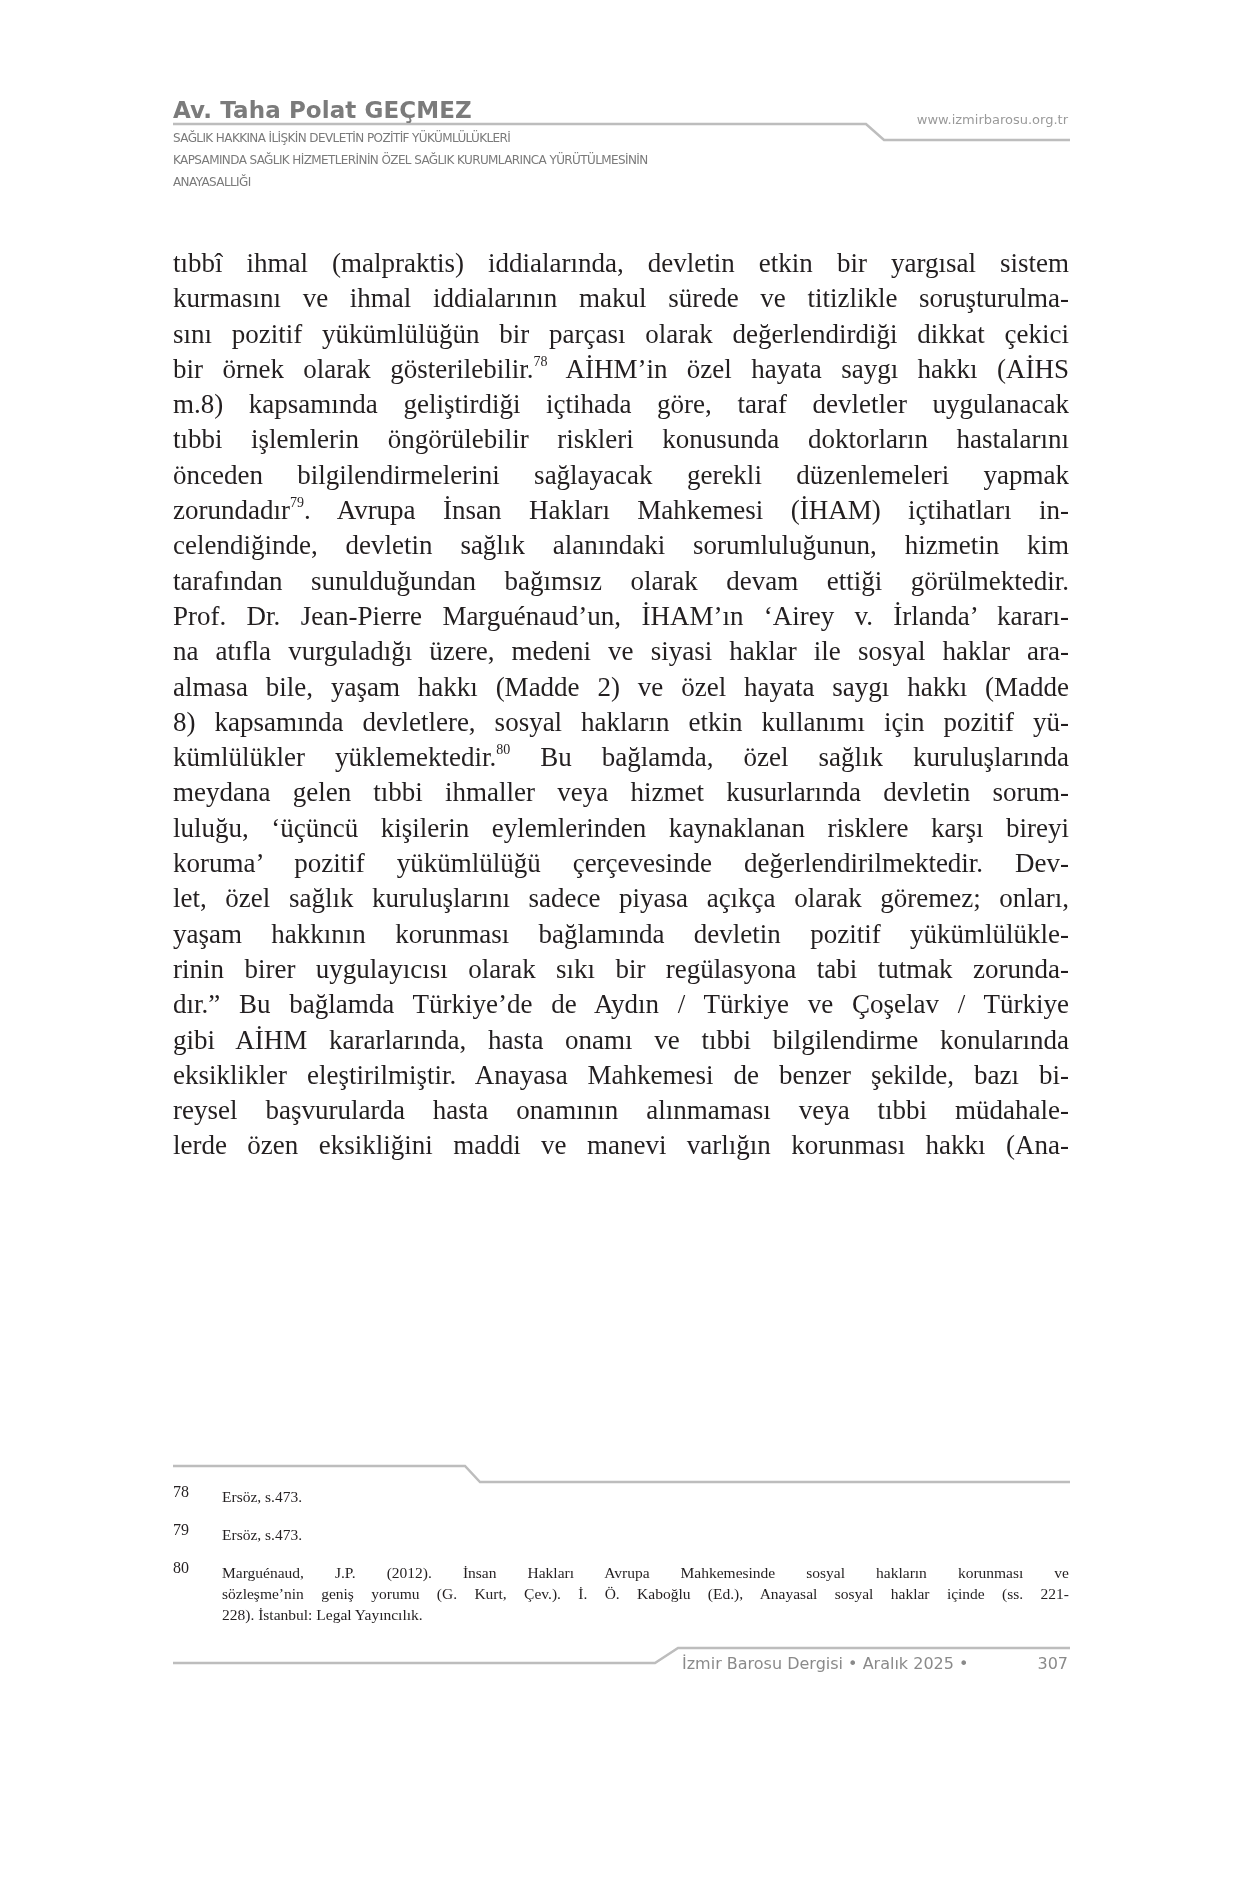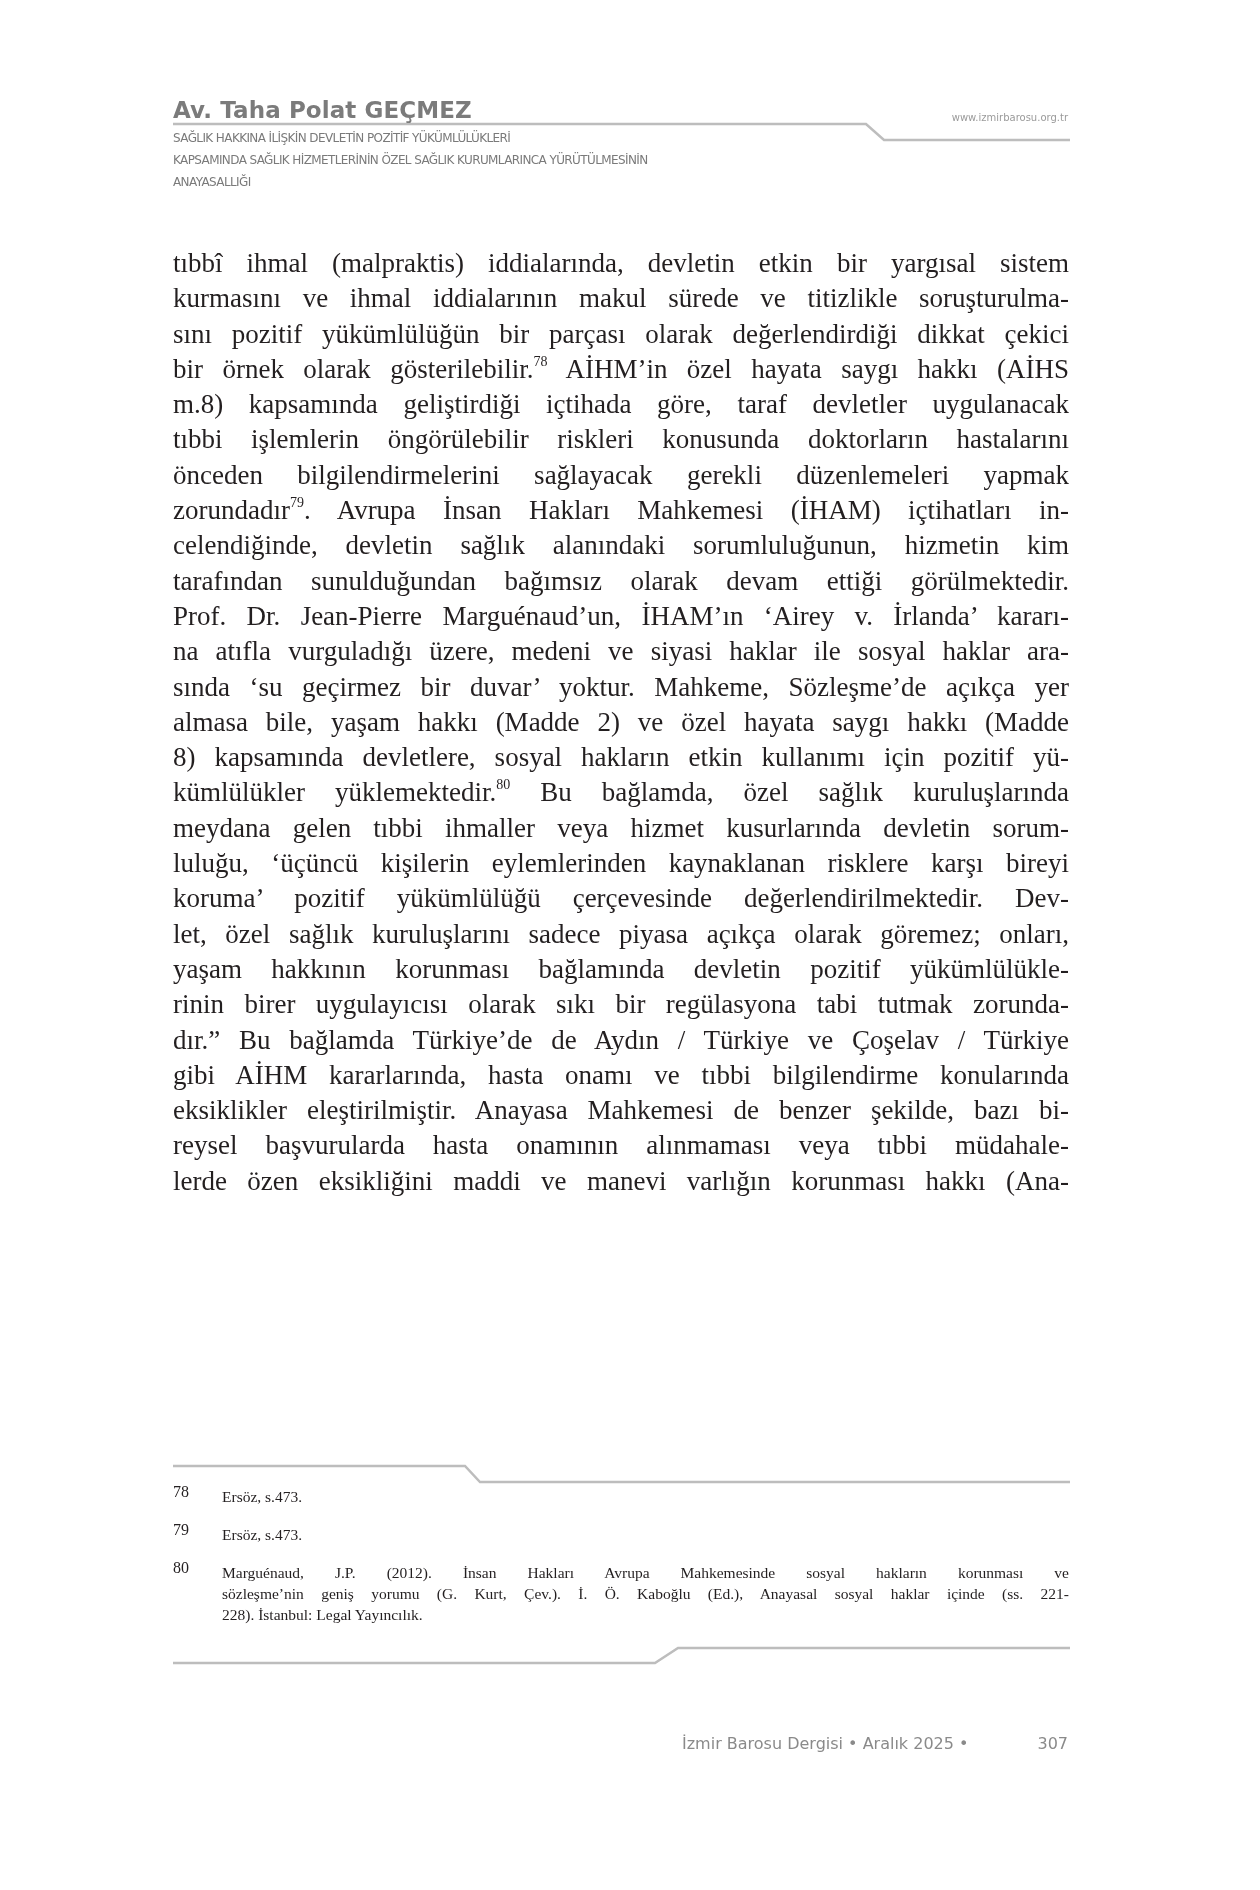--- a/index.html
+++ b/index.html
@@ -6,21 +6,21 @@
   body { width: 1260px; height: 1890px; position: relative; overflow: hidden; }
   .page { position: absolute; left: 0; top: 0; width: 1260px; height: 1890px; }
 
   .author {
     position: absolute; left: 173px; top: 97px;
     font-family: "DejaVu Sans", sans-serif; font-weight: bold;
     font-size: 23px; color: #7b7b7b; letter-spacing: 0.1px;
   }
   .site-url {
     position: absolute; left: 890px; top: 112px; width: 178px; text-align: right;
-    font-family: "DejaVu Sans", sans-serif; font-size: 10px; color: #9a9a9a;
+    font-family: "DejaVu Sans", sans-serif; font-size: 13px; color: #9a9a9a;
   }
   .header-title {
     position: absolute; left: 173px; top: 127px; width: 900px;
     font-family: "DejaVu Sans", sans-serif; font-size: 12px; line-height: 22px;
     color: #7a7a7a; letter-spacing: -0.6px;
   }
   .header-title div { white-space: nowrap; }
 
   svg.rule { position: absolute; left: 0; top: 0; width: 1260px; height: 1890px; pointer-events: none; }
 
@@ -35,21 +35,21 @@
   .footnotes {
     position: absolute; left: 173px; top: 1486px; width: 896px;
     font-family: "Liberation Serif", serif; font-size: 15.5px; color: #231f20;
   }
   .fn-item { position: relative; padding-left: 49px; margin-bottom: 17px; line-height: 21px; }
   .fn-num { position: absolute; left: 0; top: -5px; font-size: 16px; }
   .fn-text .l { display: block; white-space: nowrap; }
   .fn-text .l.j { text-align: justify; text-align-last: justify; }
 
   .footer-text {
-    position: absolute; left: 682px; top: 1734px; width: 386px;
+    position: absolute; left: 682px; top: 1654px; width: 386px;
     font-family: "DejaVu Sans", sans-serif; font-size: 16px; color: #8a8a8a;
     white-space: nowrap; display: flex; justify-content: space-between; text-align: center;
   }
 </style>
 </head>
 <body>
 
 <div class="page">
 
   <svg class="rule" viewBox="0 0 1260 1890">
@@ -73,21 +73,20 @@
     <div class="line">sını pozitif yükümlülüğün bir parçası olarak değerlendirdiği dikkat çekici</div>
     <div class="line"><span>bir örnek olarak gösterilebilir.</span><sup class="fn">78</sup><span> AİHM’in özel hayata saygı hakkı (AİHS</span></div>
     <div class="line">m.8) kapsamında geliştirdiği içtihada göre, taraf devletler uygulanacak</div>
     <div class="line">tıbbi işlemlerin öngörülebilir riskleri konusunda doktorların hastalarını</div>
     <div class="line">önceden bilgilendirmelerini sağlayacak gerekli düzenlemeleri yapmak</div>
     <div class="line"><span>zorundadır</span><sup class="fn">79</sup><span>. Avrupa İnsan Hakları Mahkemesi (İHAM) içtihatları in-</span></div>
     <div class="line">celendiğinde, devletin sağlık alanındaki sorumluluğunun, hizmetin kim</div>
     <div class="line">tarafından sunulduğundan bağımsız olarak devam ettiği görülmektedir.</div>
     <div class="line">Prof. Dr. Jean-Pierre Marguénaud’un, İHAM’ın ‘Airey v. İrlanda’ kararı-</div>
     <div class="line">na atıfla vurguladığı üzere, medeni ve siyasi haklar ile sosyal haklar ara-</div>
-    <div class="line">sında ‘su geçirmez bir duvar’ yoktur. Mahkeme, Sözleşme’de açıkça yer</div>
     <div class="line">almasa bile, yaşam hakkı (Madde 2) ve özel hayata saygı hakkı (Madde</div>
     <div class="line">8) kapsamında devletlere, sosyal hakların etkin kullanımı için pozitif yü-</div>
     <div class="line"><span>kümlülükler yüklemektedir.</span><sup class="fn">80</sup><span> Bu bağlamda, özel sağlık kuruluşlarında</span></div>
     <div class="line">meydana gelen tıbbi ihmaller veya hizmet kusurlarında devletin sorum-</div>
     <div class="line">luluğu, ‘üçüncü kişilerin eylemlerinden kaynaklanan risklere karşı bireyi</div>
     <div class="line">koruma’ pozitif yükümlülüğü çerçevesinde değerlendirilmektedir. Dev-</div>
     <div class="line">let, özel sağlık kuruluşlarını sadece piyasa açıkça olarak göremez; onları,</div>
     <div class="line">yaşam hakkının korunması bağlamında devletin pozitif yükümlülükle-</div>
     <div class="line">rinin birer uygulayıcısı olarak sıkı bir regülasyona tabi tutmak zorunda-</div>
     <div class="line">dır.” Bu bağlamda Türkiye’de de Aydın / Türkiye ve Çoşelav / Türkiye</div>

